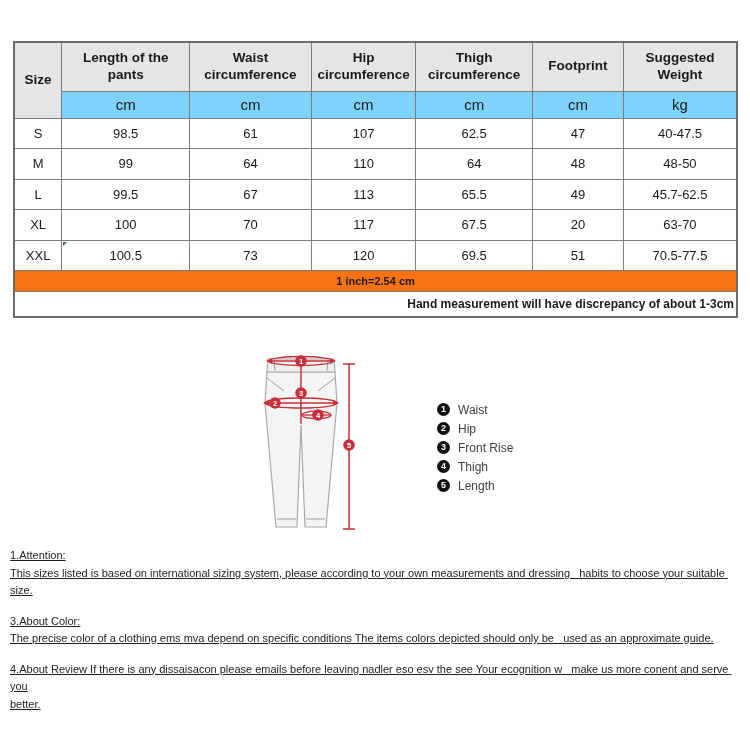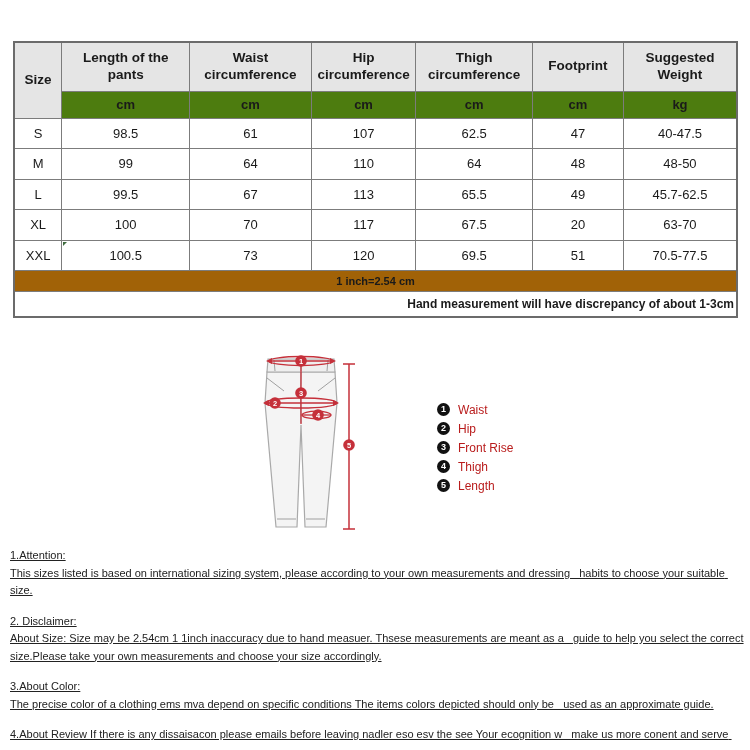--- a/index.html
+++ b/index.html
@@ -7,40 +7,40 @@
         font-family:"Liberation Sans", sans-serif;color:#1a1a1a;}
 
   
   table.size-chart{position:absolute;left:13px;top:41px;width:725px;
         border-collapse:collapse;border:2px solid #6b6b6b;table-layout:fixed;}
   table.size-chart td,table.size-chart th{border:1px solid #7c7c7c;text-align:center;
         vertical-align:middle;padding:0 2px;}
   tr.hdr-row{height:49px;}
   tr.hdr-row th{background:#e5e5e5;font-size:13.5px;font-weight:bold;line-height:1.25;}
   tr.unit-row{height:27px;}
-  tr.unit-row td{background:#4d7c0f;font-size:13px;font-weight:bold;}
+  tr.unit-row td{background:#7dd3fc;font-size:15px;font-weight:normal;}
   tr.data-row{height:30.5px;}
   tr.data-row td{font-size:13px;background:#ffffff;}
   tr.note-row-1{height:21px;}
-  tr.note-row-1 td{font-size:11px;font-weight:bold;background:#a16207;}
+  tr.note-row-1 td{font-size:11px;font-weight:bold;background:#f97316;}
   tr.note-row-2{height:25px;}
   tr.note-row-2 td{font-size:12px;font-weight:bold;background:#ffffff;text-align:right;}
   td.rel{position:relative;}
   .corner-mark{position:absolute;left:1px;top:1px;width:0;height:0;
         border-top:4px solid #3f6b3f;border-right:4px solid transparent;}
 
   
   .diagram{position:absolute;left:0;top:340px;width:750px;height:205px;}
   .pants-svg{position:absolute;left:252px;top:5px;}
   .legend{position:absolute;left:437px;top:60px;}
   .legend-item{display:flex;align-items:center;height:19px;}
   .legend-badge{display:inline-block;width:13px;height:13px;border-radius:50%;
         background:#111111;color:#ffffff;font-size:9px;font-weight:bold;
         line-height:13px;text-align:center;flex:0 0 13px;}
-  .legend-label{margin-left:8px;font-size:12px;color:#b91c1c;}
+  .legend-label{margin-left:8px;font-size:12px;color:#404040;}
 
   
   .notes{position:absolute;left:10px;top:547px;width:738px;}
   .note-section{font-size:11px;line-height:17.5px;color:#222222;
         white-space:pre-wrap;margin:0 0 13px 0;text-decoration:underline;}
 </style>
 </head>
 <body>
 
 <div class="page">
@@ -197,22 +197,19 @@
       <div class="legend-item">
         <span class="legend-badge">5</span>
         <span class="legend-label">Length</span>
       </div>
     </div>
   </div>
 
   <div class="notes">
     <p class="note-section">1.Attention:
 This sizes listed is based on international sizing system, please according to your own measurements and dressing   habits to choose your suitable size.</p>
-    <p class="note-section">2. Disclaimer:
-About Size: Size may be 2.54cm 1 1inch inaccuracy due to hand measuer. Thsese measurements are meant as a   guide to help you select the correct
-size.Please take your own measurements and choose your size accordingly.</p>
     <p class="note-section">3.About Color:
 The precise color of a clothing ems mva depend on specific conditions The items colors depicted should only be   used as an approximate guide.</p>
     <p class="note-section">4.About Review If there is any dissaisacon please emails before leaving nadler eso esv the see Your ecognition w   make us more conent and serve you
 better.</p>
   </div>
 
 </div>
 
 </body></html>

